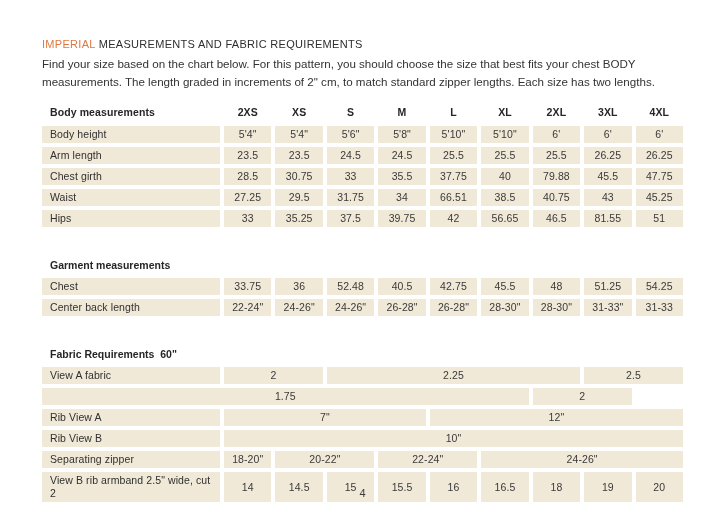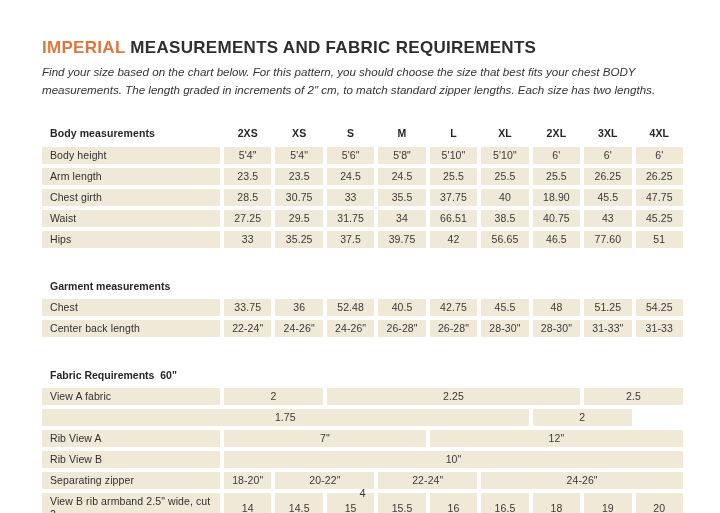--- a/index.html
+++ b/index.html
@@ -12,33 +12,32 @@
   body{
     background:#ffffff;
     font-family:"Liberation Sans", sans-serif;
     color:var(--ink);
     position:relative;
   }
   .page{
     padding:38px 37px 0 42px;
   }
   .title{
-    font-size:17px;
-    font-weight:700;
+    font-size:11px;
+    font-weight:400;
     letter-spacing:.3px;
     margin-bottom:5px;
     white-space:nowrap;
   }
   .title .accent{color:var(--orange);}
   .intro{
     font-size:11.6px;
     line-height:1.55;
     color:#333333;
-    margin-bottom:26px;
-    font-style:italic;
+    margin-bottom:13px;
   }
   .size-table{width:641px;}
   .t-row{
     display:grid;
     grid-template-columns:178px repeat(9, 1fr);
     column-gap:4px;
     margin-bottom:4px;
   }
   .t-row.header{margin-bottom:5px;}
   .t-cell{
@@ -137,21 +136,21 @@
         <div class="t-cell">26.25</div>
       </div>
       <div class="t-row">
         <div class="t-cell label">Chest girth</div>
         <div class="t-cell">28.5</div>
         <div class="t-cell">30.75</div>
         <div class="t-cell">33</div>
         <div class="t-cell">35.5</div>
         <div class="t-cell">37.75</div>
         <div class="t-cell">40</div>
-        <div class="t-cell">18.90</div>
+        <div class="t-cell">79.88</div>
         <div class="t-cell">45.5</div>
         <div class="t-cell">47.75</div>
       </div>
       <div class="t-row">
         <div class="t-cell label">Waist</div>
         <div class="t-cell">27.25</div>
         <div class="t-cell">29.5</div>
         <div class="t-cell">31.75</div>
         <div class="t-cell">34</div>
         <div class="t-cell">66.51</div>
@@ -162,21 +161,21 @@
       </div>
       <div class="t-row">
         <div class="t-cell label">Hips</div>
         <div class="t-cell">33</div>
         <div class="t-cell">35.25</div>
         <div class="t-cell">37.5</div>
         <div class="t-cell">39.75</div>
         <div class="t-cell">42</div>
         <div class="t-cell">56.65</div>
         <div class="t-cell">46.5</div>
-        <div class="t-cell">77.60</div>
+        <div class="t-cell">81.55</div>
         <div class="t-cell">51</div>
       </div>
       <div class="section-row">Garment measurements</div>
       <div class="t-row">
         <div class="t-cell label">Chest</div>
         <div class="t-cell">33.75</div>
         <div class="t-cell">36</div>
         <div class="t-cell">52.48</div>
         <div class="t-cell">40.5</div>
         <div class="t-cell">42.75</div>

